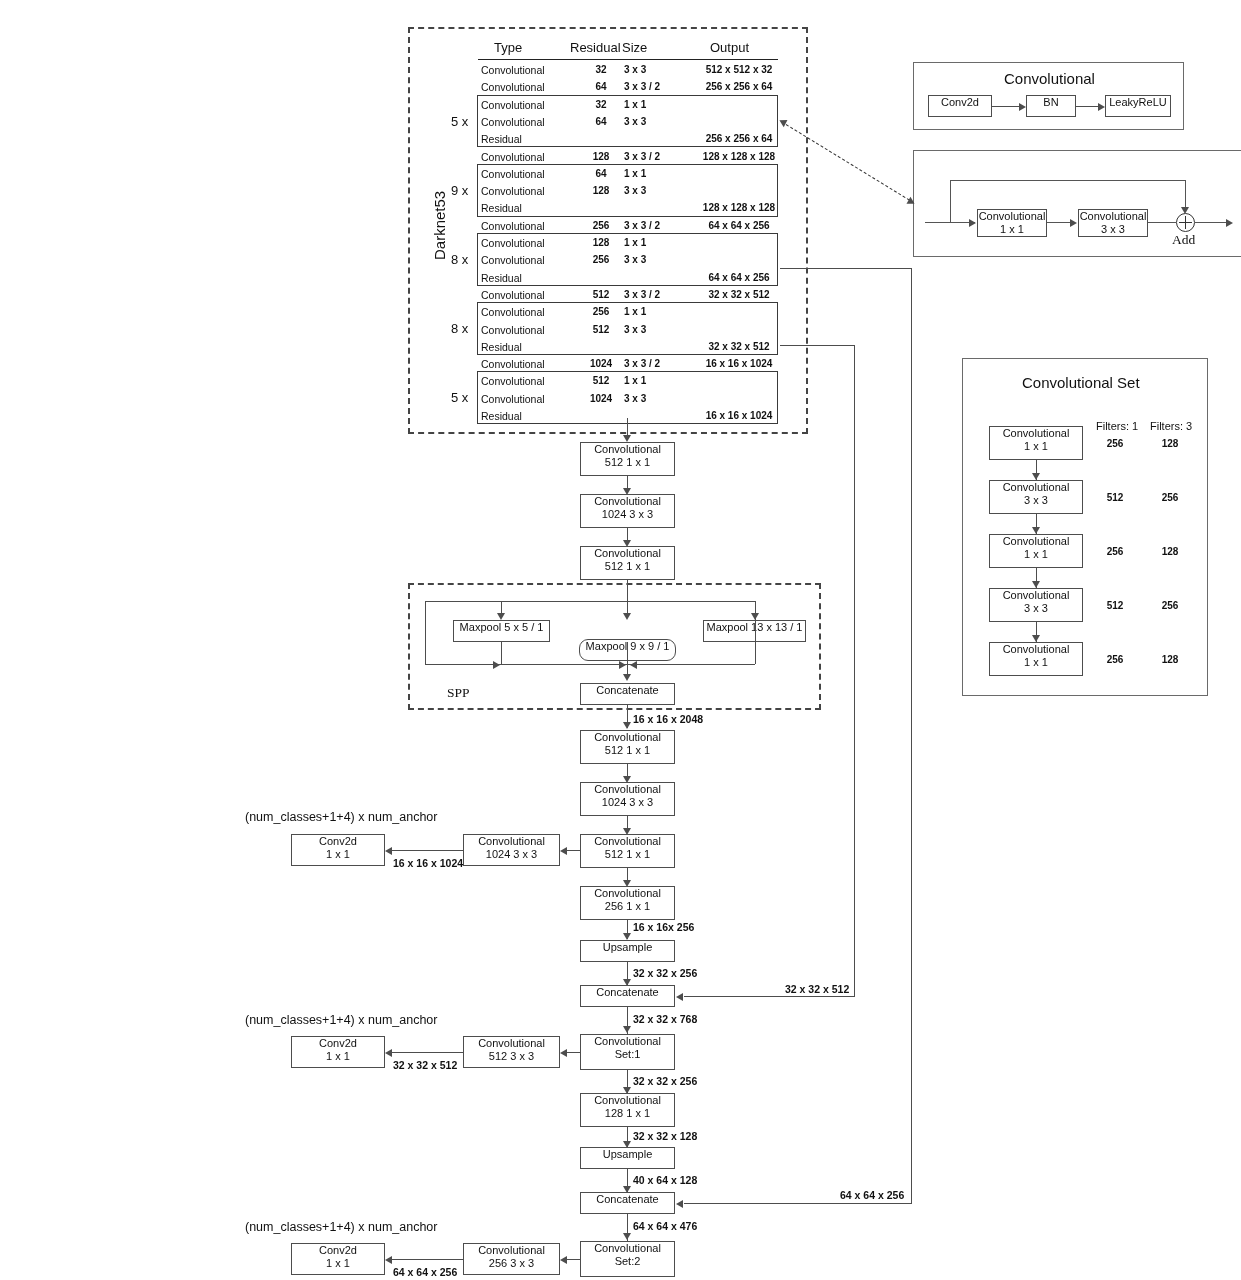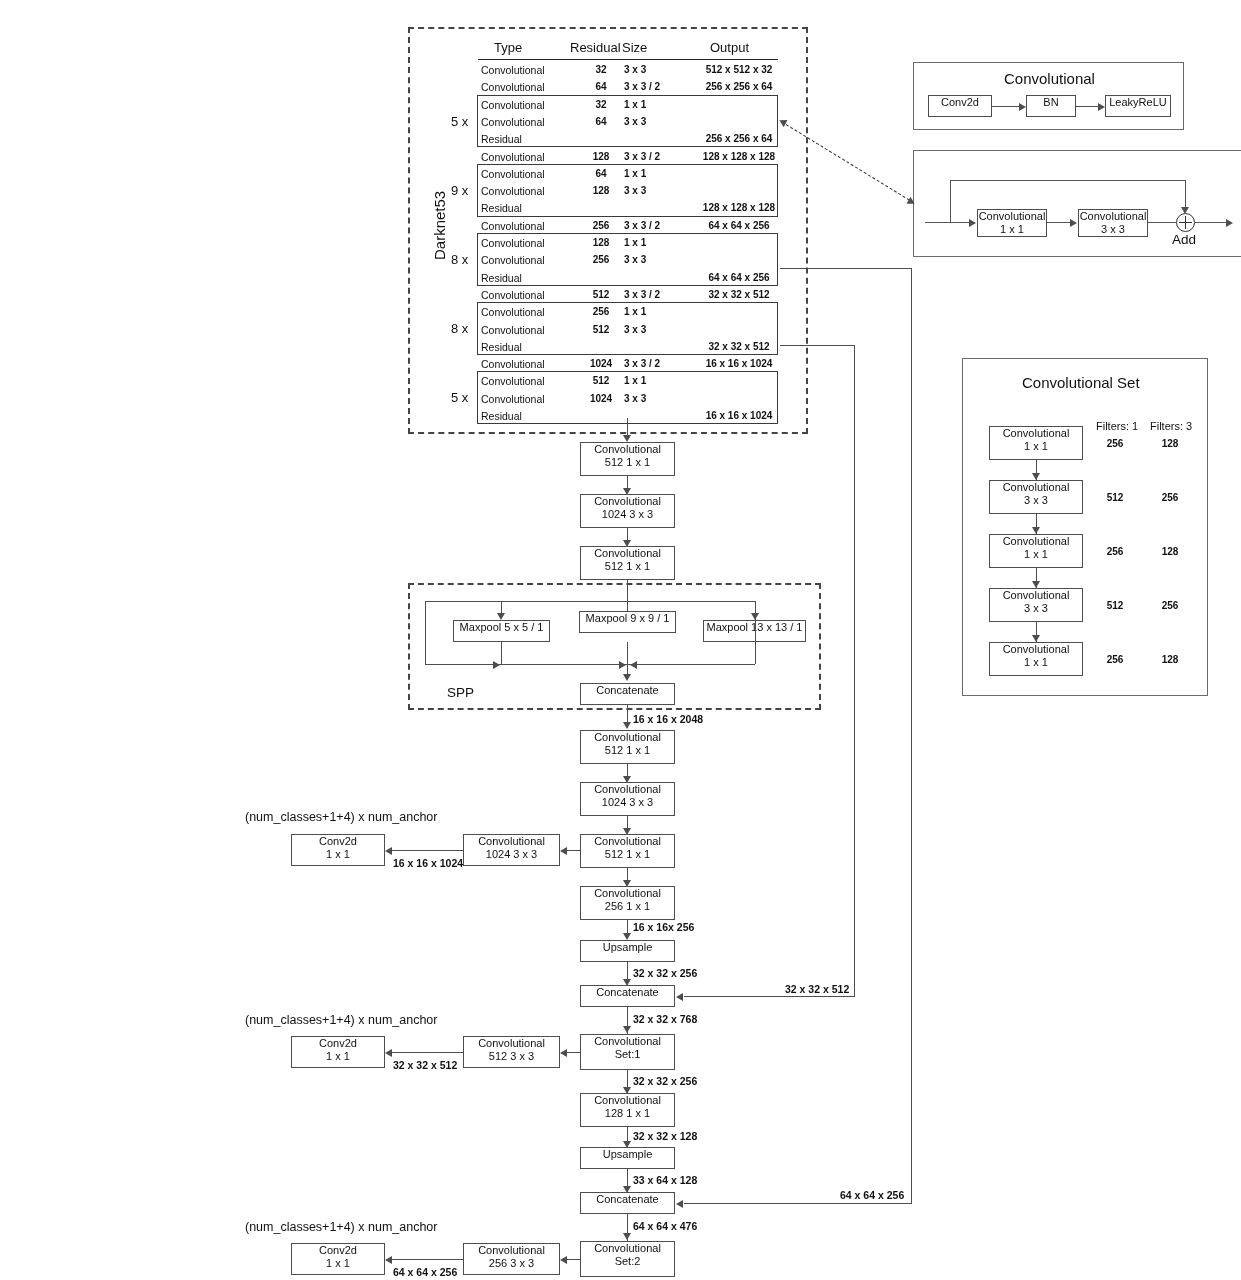--- a/index.html
+++ b/index.html
@@ -50,21 +50,21 @@
   .ar { position:absolute; width:0; height:0; }
   .ar-d { border-left:4.5px solid transparent; border-right:4.5px solid transparent; border-top:7px solid #4d4d4d; }
   .ar-l { border-top:4.5px solid transparent; border-bottom:4.5px solid transparent; border-right:7px solid #4d4d4d; }
   .ar-r { border-top:4.5px solid transparent; border-bottom:4.5px solid transparent; border-left:7px solid #4d4d4d; }
 
   
   .lbl   { position:absolute; font-size:11px; line-height:12px; white-space:nowrap; color:#111; }
   .lblb  { position:absolute; font-size:10.5px; line-height:12px; white-space:nowrap; font-weight:bold; color:#111; }
   .hdr   { position:absolute; font-size:13px; line-height:14px; white-space:nowrap; color:#111; }
   .title { position:absolute; font-size:15px; line-height:17px; white-space:nowrap; color:#111; }
-  .big   { position:absolute; font-size:13.5px; line-height:15px; white-space:nowrap; color:#111; }
+  .big   { position:absolute; font-size:13.5px; line-height:15px; white-space:nowrap; color:#111;font-family:Liberation Serif, serif; }
 
   .rowtxt { position:absolute; font-size:10.5px; line-height:12px; white-space:nowrap; color:#111; }
   .rowb   { position:absolute; font-size:10px; line-height:12px; white-space:nowrap; font-weight:bold; color:#111; }
 
   .vlabel {
     position:absolute;
     font-size:15px;
     white-space:nowrap;
     transform-origin: left top;
     transform: rotate(-90deg);
@@ -317,21 +317,21 @@
   <div class="v" style="left:755px; top:601px; height:12px;"></div>
   <div class="v" style="left:501px; top:601px; height:17px;"></div>
   <div class="v" style="left:755px; top:601px; height:17px;"></div>
   <div class="ar ar-d" style="left:496.5px; top:613px;"></div>
   <div class="ar ar-d" style="left:622.5px; top:613px;"></div>
   <div class="ar ar-d" style="left:750.5px; top:613px;"></div>
 
   <div class="box" style="left:453px; top:620px; width:97px; height:22px;">
     <span>Maxpool  5 x 5 / 1</span>
   </div>
-  <div class="box" style="left:579px; top:611px; width:97px; height:22px;">
+  <div class="box" style="left:579px; top:639px; width:97px; height:22px;border-radius:9px;">
     <span>Maxpool  9 x 9 / 1</span>
   </div>
   <div class="box" style="left:703px; top:620px; width:103px; height:22px;">
     <span>Maxpool  13 x 13 / 1</span>
   </div>
 
   <div class="v" style="left:501px; top:642px; height:22px;"></div>
   <div class="v" style="left:627px; top:642px; height:22px;"></div>
   <div class="v" style="left:755px; top:642px; height:22px;"></div>
   <div class="h" style="left:425px; top:664px; width:330px;"></div>
@@ -451,21 +451,21 @@
   <div class="v" style="left:627px; top:1127px; height:20px;"></div>
   <div class="ar ar-d" style="left:622.5px; top:1141px;"></div>
   <div class="lblb" style="left:633px; top:1130px;">32 x 32 x 128</div>
 
   <div class="box" style="left:580px; top:1147px; width:95px; height:22px;">
     <span>Upsample</span>
   </div>
 
   <div class="v" style="left:627px; top:1169px; height:23px;"></div>
   <div class="ar ar-d" style="left:622.5px; top:1186px;"></div>
-  <div class="lblb" style="left:633px; top:1174px;">33 x 64 x 128</div>
+  <div class="lblb" style="left:633px; top:1174px;">40 x 64 x 128</div>
 
   <div class="box" style="left:580px; top:1192px; width:95px; height:22px;">
     <span>Concatenate</span>
   </div>
 
   <div class="h" style="left:780px; top:268px; width:132px;"></div>
   <div class="v" style="left:911px; top:268px; height:935px;"></div>
   <div class="h" style="left:684px; top:1203px; width:228px;"></div>
   <div class="ar ar-l" style="left:676px; top:1199.5px;"></div>
   <div class="lblb" style="left:840px; top:1189px;">64 x 64 x 256</div>

